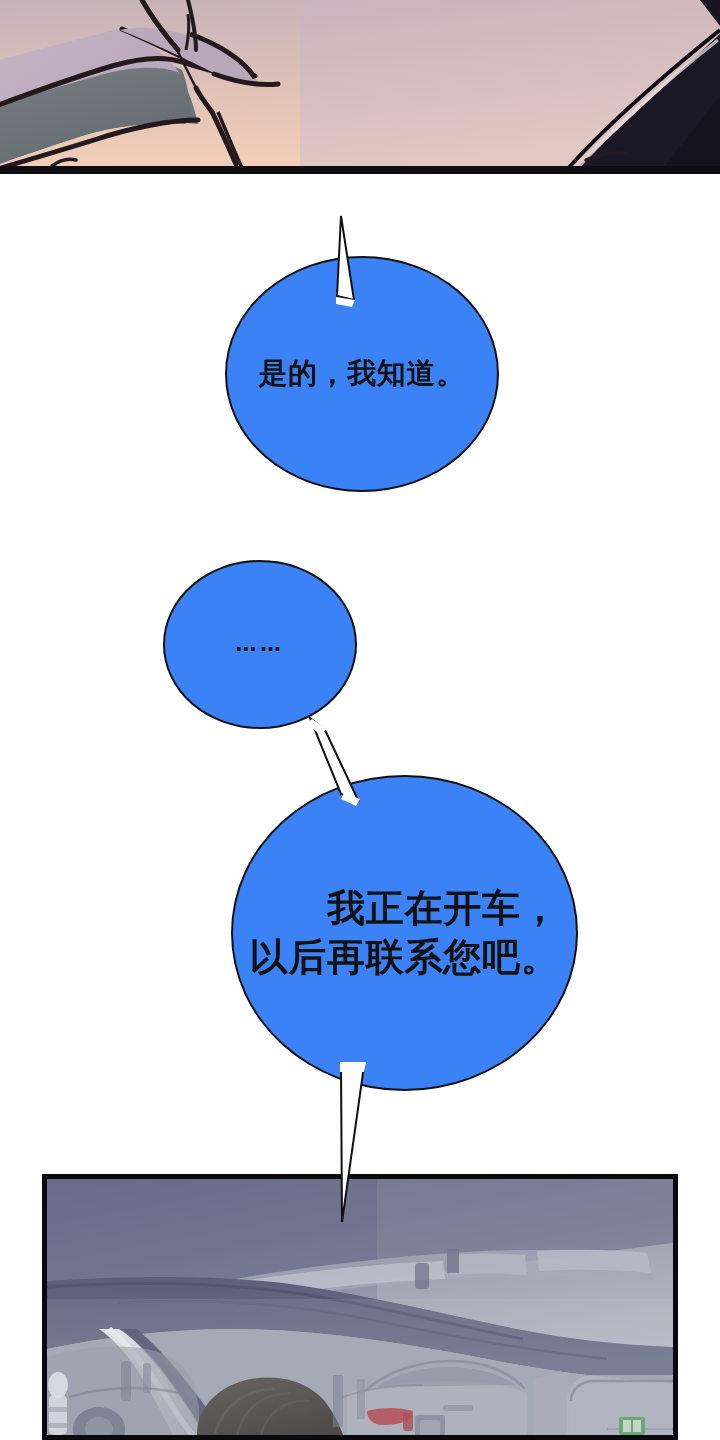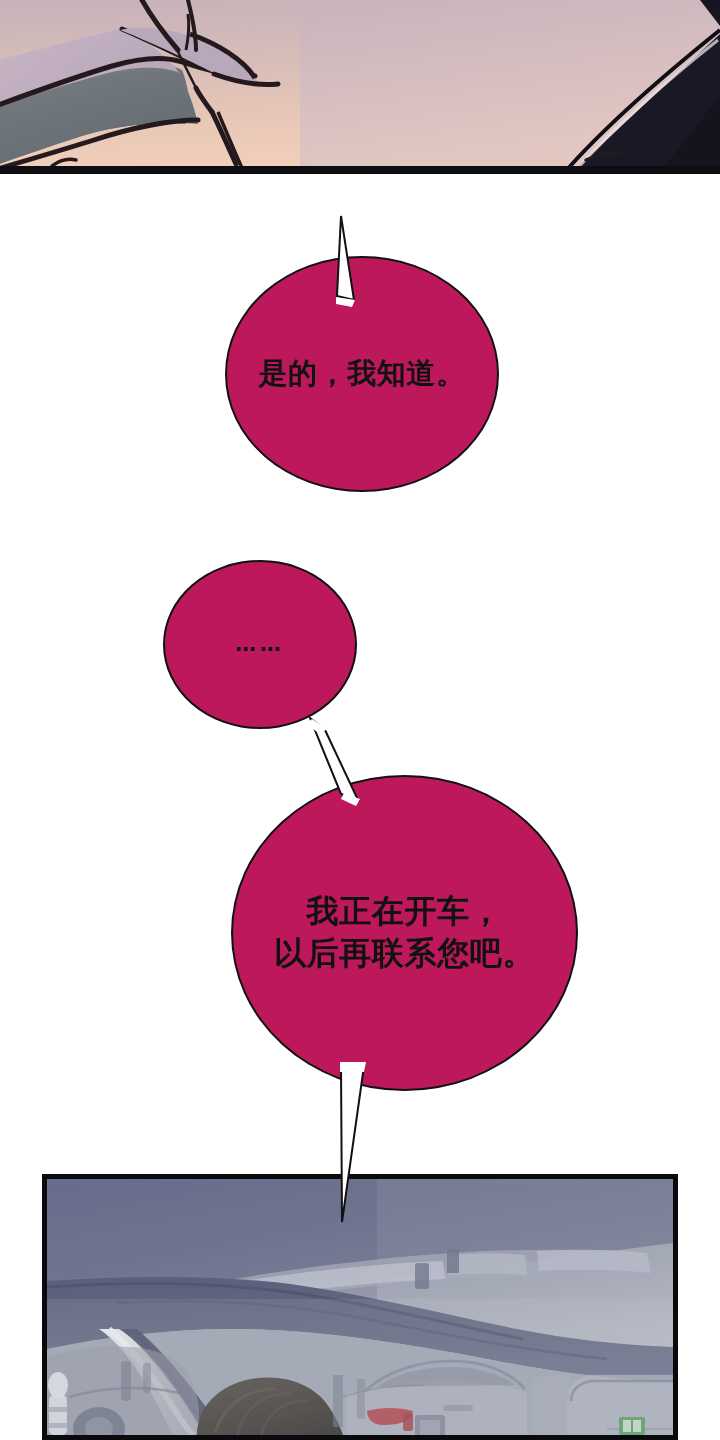--- a/index.html
+++ b/index.html
@@ -29,46 +29,46 @@
   #panel-bottom {
     left:42px; top:1174px; width:636px; height:266px;
     background:#0a0a0d;
     border:5px solid #0a0a0d;
   }
   #panel-bottom .art { position:absolute; inset:0; overflow:hidden; }
 
   
   .bubble {
     position:absolute;
-    background:#be185d;
+    background:#3b82f6;
     border:2px solid #111111;
     border-radius:50%;
     display:flex;
     align-items:center;
     justify-content:center;
-    text-align:center;
+    text-align:right;
     color:#111111;
     z-index:6;
   }
   .bubble .txt {
     font-weight:700;
     line-height:1.30;
     letter-spacing:0.02em;
     white-space:pre-line;
     font-family:"DejaVu Sans","Liberation Sans",sans-serif;
   }
 
   #bubble-1 { left:225px; top:256px; width:274px; height:236px; }
   #bubble-1 .txt { font-size:29px; }
 
   #bubble-2 { left:163px; top:560px; width:194px; height:169px; }
   #bubble-2 .txt { font-size:21px; letter-spacing:0.18em; font-weight:700; }
 
   #bubble-3 { left:231px; top:775px; width:347px; height:316px; }
-  #bubble-3 .txt { font-size:32px; }
+  #bubble-3 .txt { font-size:38px; }
 
   
   #tails { position:absolute; left:0; top:0; width:720px; height:1440px; z-index:7; pointer-events:none; }
 </style>
 </head>
 <body>
 
 <div id="page">
 
   <div class="panel" id="panel-top">

